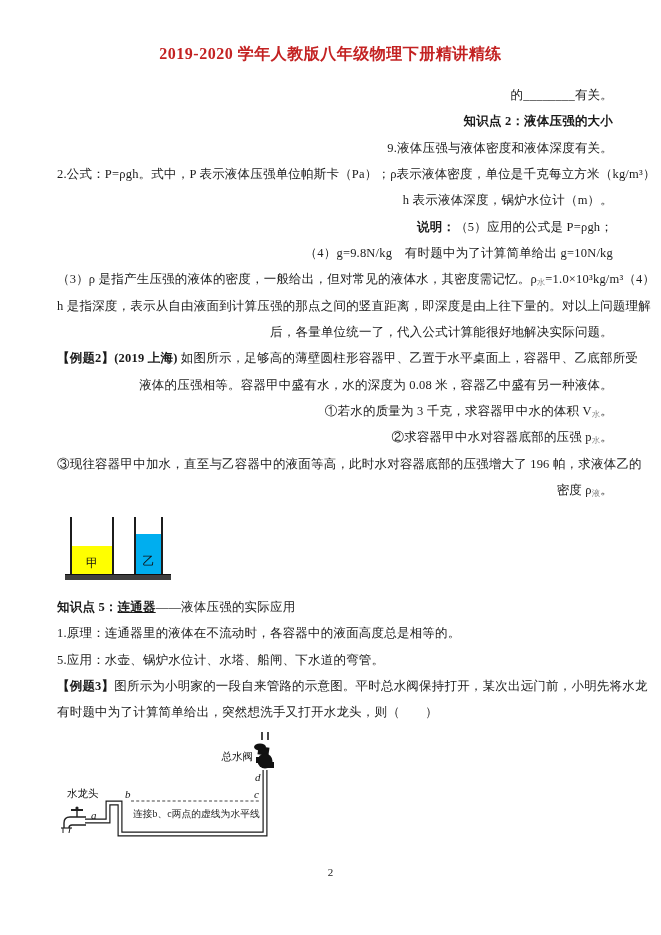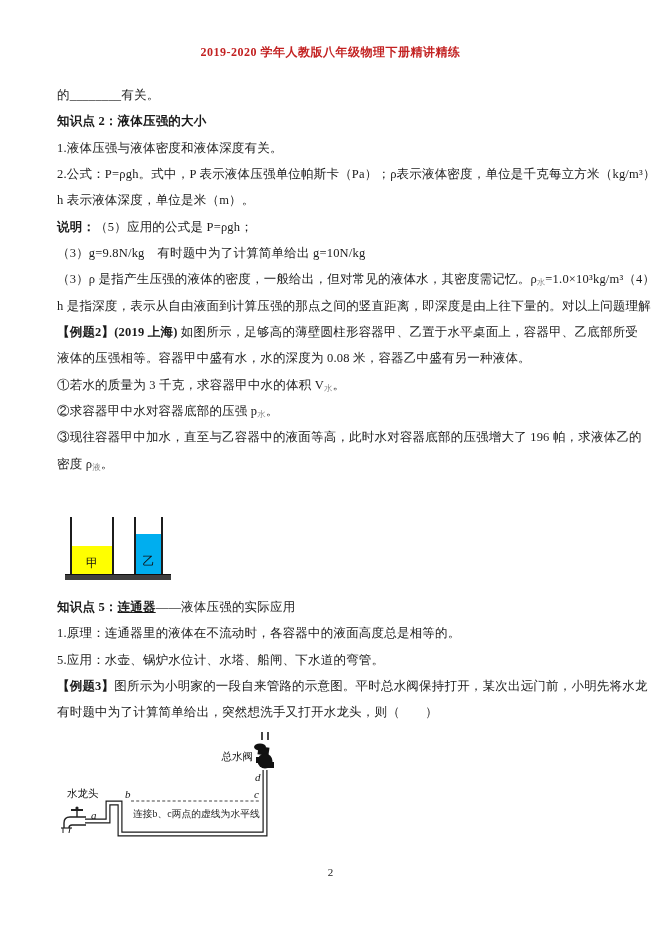--- a/index.html
+++ b/index.html
@@ -3,24 +3,24 @@
 <meta charset="utf-8">
 <style>
   html,body{margin:0;padding:0;background:#888;}
   .page{
     position:relative;width:661px;height:935px;background:#ffffff;
     margin:0 auto;overflow:hidden;
     font-family:"Liberation Serif","DejaVu Serif",serif;color:#1a1a1a;
   }
   .doc-header{
     position:absolute;top:44px;left:0;width:661px;text-align:center;
-    font-size:12px;font-weight:bold;letter-spacing:0.5px;
+    font-size:16px;font-weight:bold;letter-spacing:0.5px;
   }
   .textblock{position:absolute;left:57px;width:556px;}
-  .block-a{top:82px;}
+  .block-a{top:82px;text-align:right;}
   .block-b{top:594px;}
   .tline{height:26.35px;line-height:26.35px;white-space:nowrap;font-size:12.5px;letter-spacing:0.2px;}
   .tline .bold{font-weight:bold;}
   .tline .uline{text-decoration:underline;}
   sub.subscript{font-size:8.5px;color:#8a8a8a;vertical-align:-2px;letter-spacing:0;}
   
   .fig1{position:absolute;left:65px;top:513px;width:110px;height:70px;}
   .wall{position:absolute;width:2px;background:#1c1c1c;}
   .liquid{position:absolute;}
   .fig1 .table-bar{position:absolute;left:0;top:61px;width:106px;height:5px;background:#3f3f3f;border-top:1px solid #111;}
@@ -33,27 +33,28 @@
 </head>
 <body>
 
 <div class="page">
 
   <div class="doc-header" style="color: rgb(195, 34, 34);">2019-2020 学年人教版八年级物理下册精讲精练</div>
 
   <div class="textblock block-a">
       <div class="tline"><span>的________有关。</span></div>
       <div class="tline"><span class="bold">知识点 2：液体压强的大小</span></div>
-      <div class="tline"><span>1.液体压强与液体密度和液体深度有关。</span></div>
+      <div class="tline"><span>9.液体压强与液体密度和液体深度有关。</span></div>
       <div class="tline"><span>2.公式：P=ρgh。式中，P 表示液体压强单位帕斯卡（Pa）；ρ表示液体密度，单位是千克每立方米（kg/m³）；</span></div>
-      <div class="tline"><span>h 表示液体深度，单位是米（m）。</span></div>
+      <div class="tline"><span>h 表示液体深度，锅炉水位计（m）。</span></div>
       <div class="tline"><span class="bold">说明：</span><span>（5）应用的公式是 P=ρgh；</span></div>
-      <div class="tline"><span>（3）g=9.8N/kg　有时题中为了计算简单给出 g=10N/kg</span></div>
+      <div class="tline"><span>（4）g=9.8N/kg　有时题中为了计算简单给出 g=10N/kg</span></div>
       <div class="tline"><span>（3）ρ 是指产生压强的液体的密度，一般给出，但对常见的液体水，其密度需记忆。ρ</span><sub class="subscript">水</sub><span>=1.0×10³kg/m³（4）</span></div>
       <div class="tline"><span>h 是指深度，表示从自由液面到计算压强的那点之间的竖直距离，即深度是由上往下量的。对以上问题理解</span></div>
+      <div class="tline"><span>后，各量单位统一了，代入公式计算能很好地解决实际问题。</span></div>
       <div class="tline"><span class="bold">【例题2】(2019 上海)</span><span> 如图所示，足够高的薄壁圆柱形容器甲、乙置于水平桌面上，容器甲、乙底部所受</span></div>
       <div class="tline"><span>液体的压强相等。容器甲中盛有水，水的深度为 0.08 米，容器乙中盛有另一种液体。</span></div>
       <div class="tline"><span>①若水的质量为 3 千克，求容器甲中水的体积 V</span><sub class="subscript">水</sub><span>。</span></div>
       <div class="tline"><span>②求容器甲中水对容器底部的压强 p</span><sub class="subscript">水</sub><span>。</span></div>
       <div class="tline"><span>③现往容器甲中加水，直至与乙容器中的液面等高，此时水对容器底部的压强增大了 196 帕，求液体乙的</span></div>
       <div class="tline"><span>密度 ρ</span><sub class="subscript">液</sub><span>。</span></div>
     </div>
 
   <div class="fig1">
     <div class="wall" style="left:5px;top:4px;height:58px;"></div>

